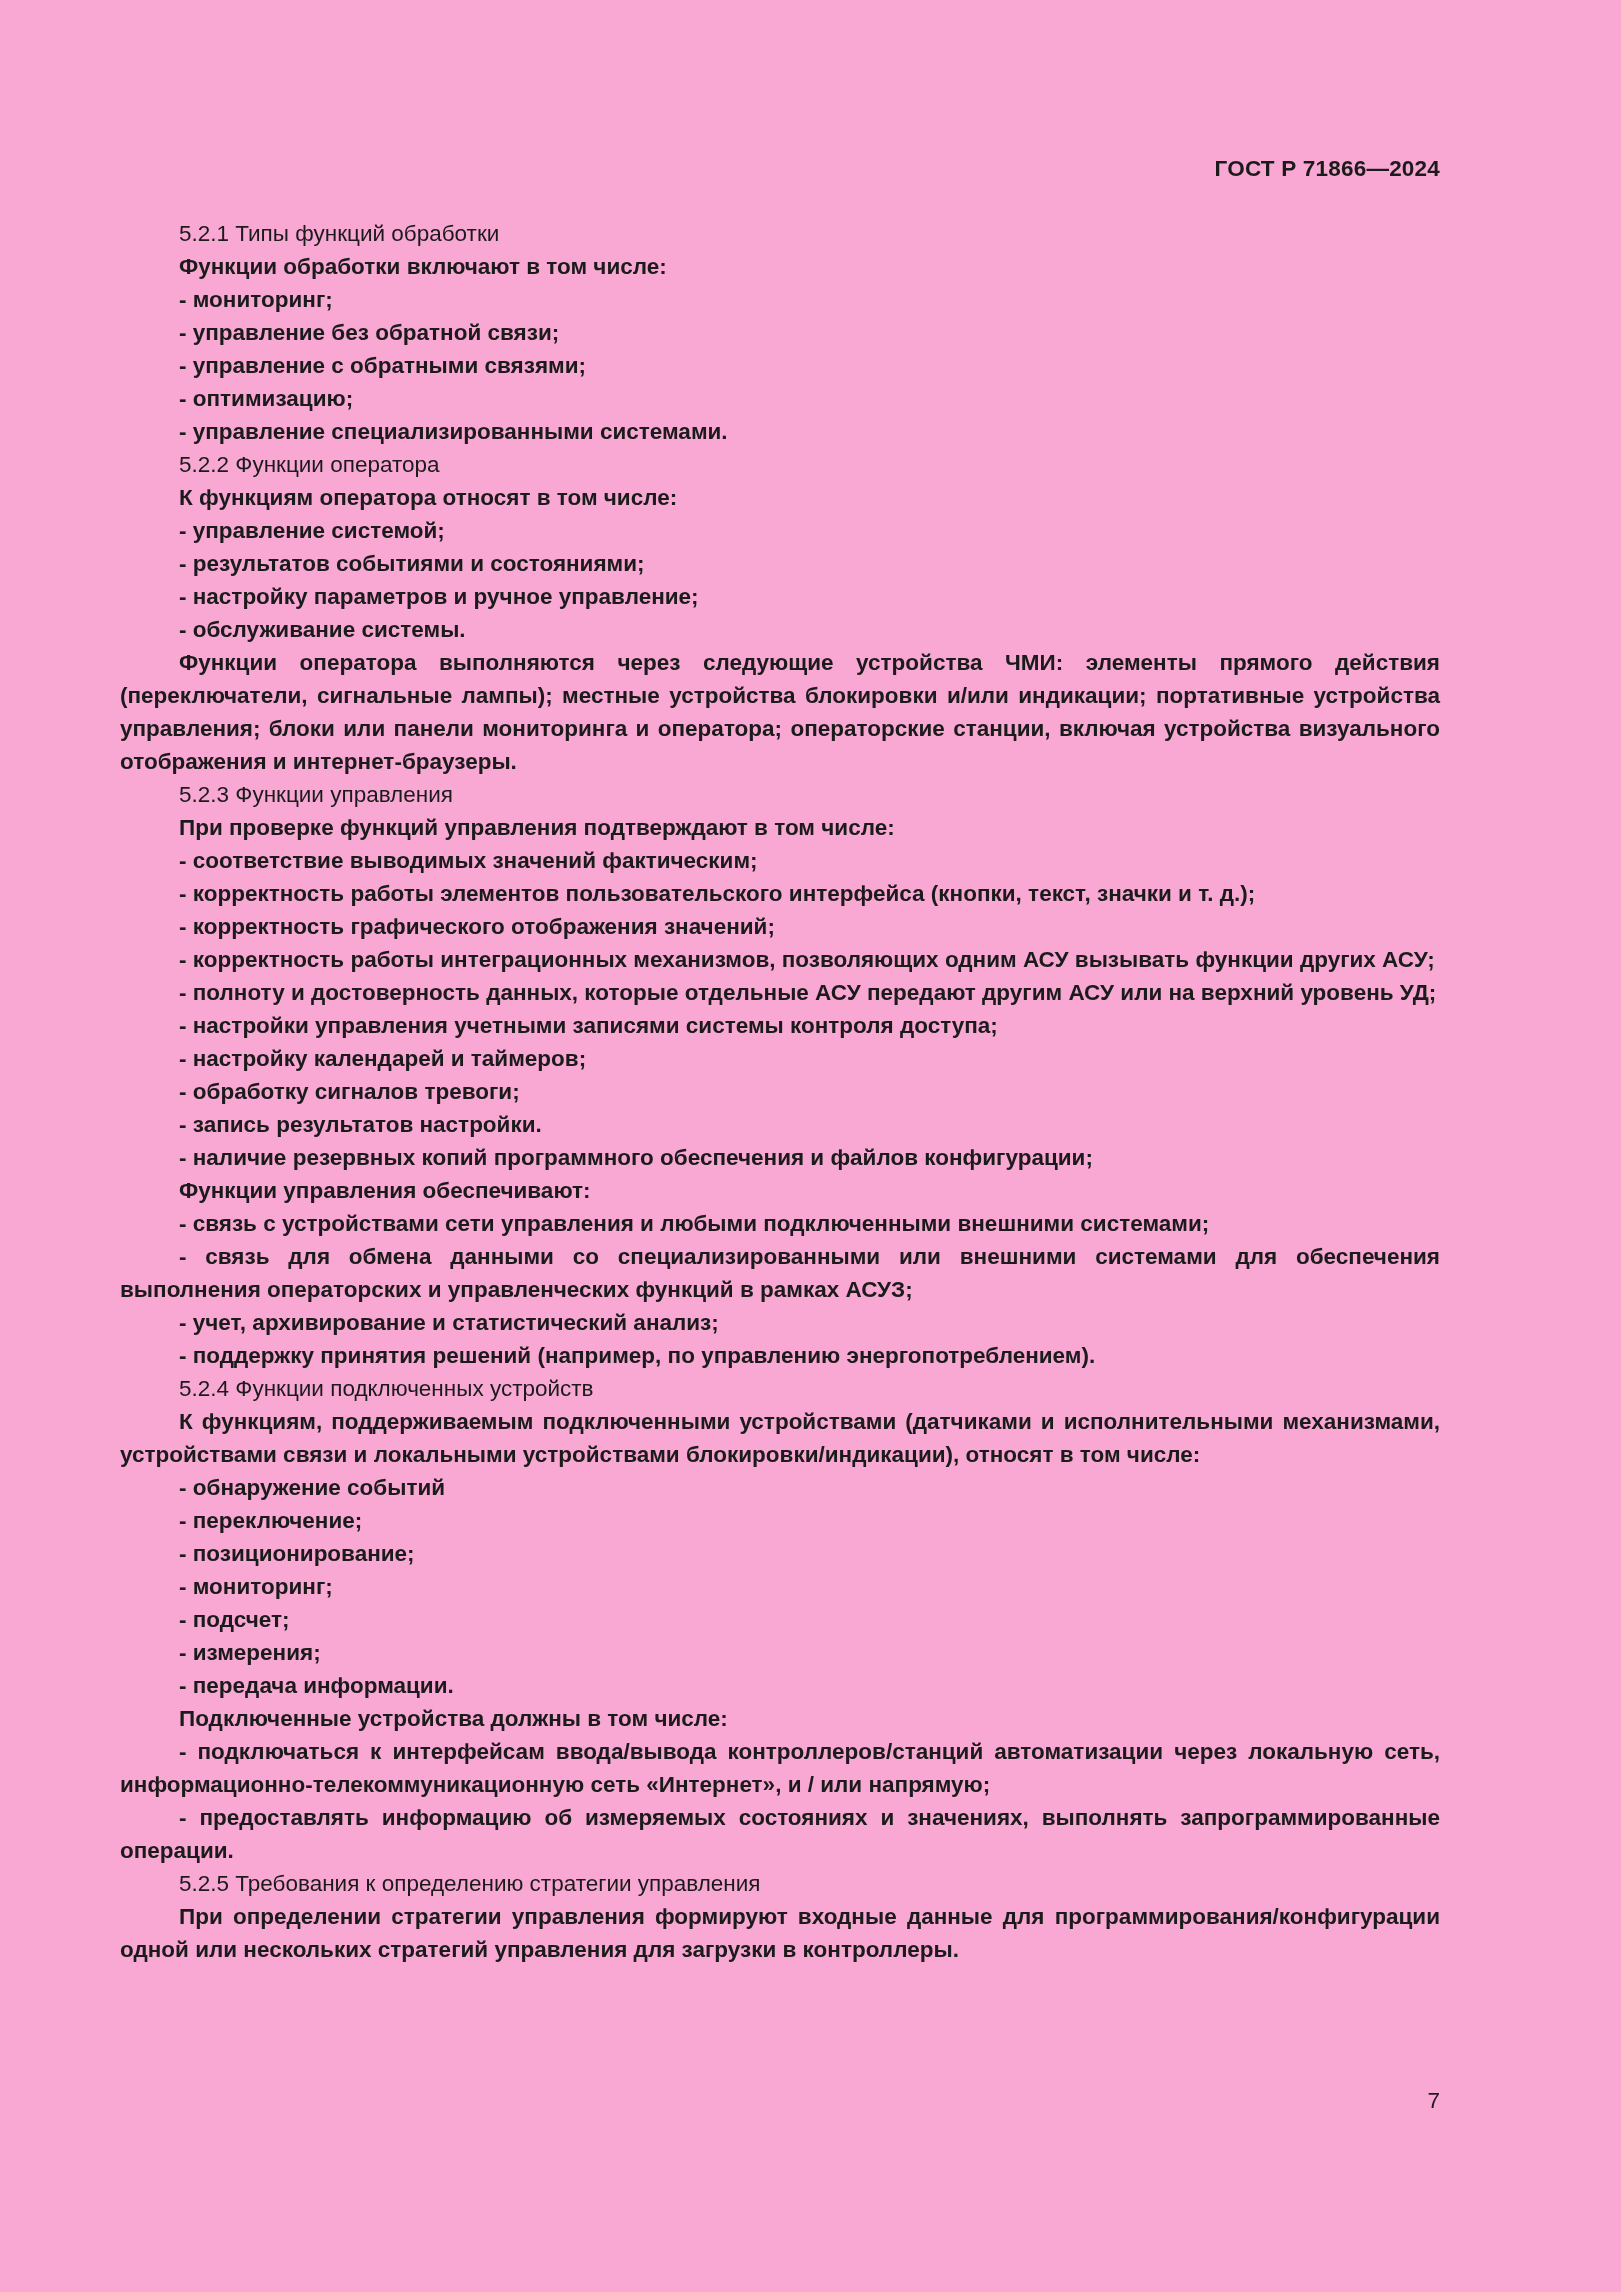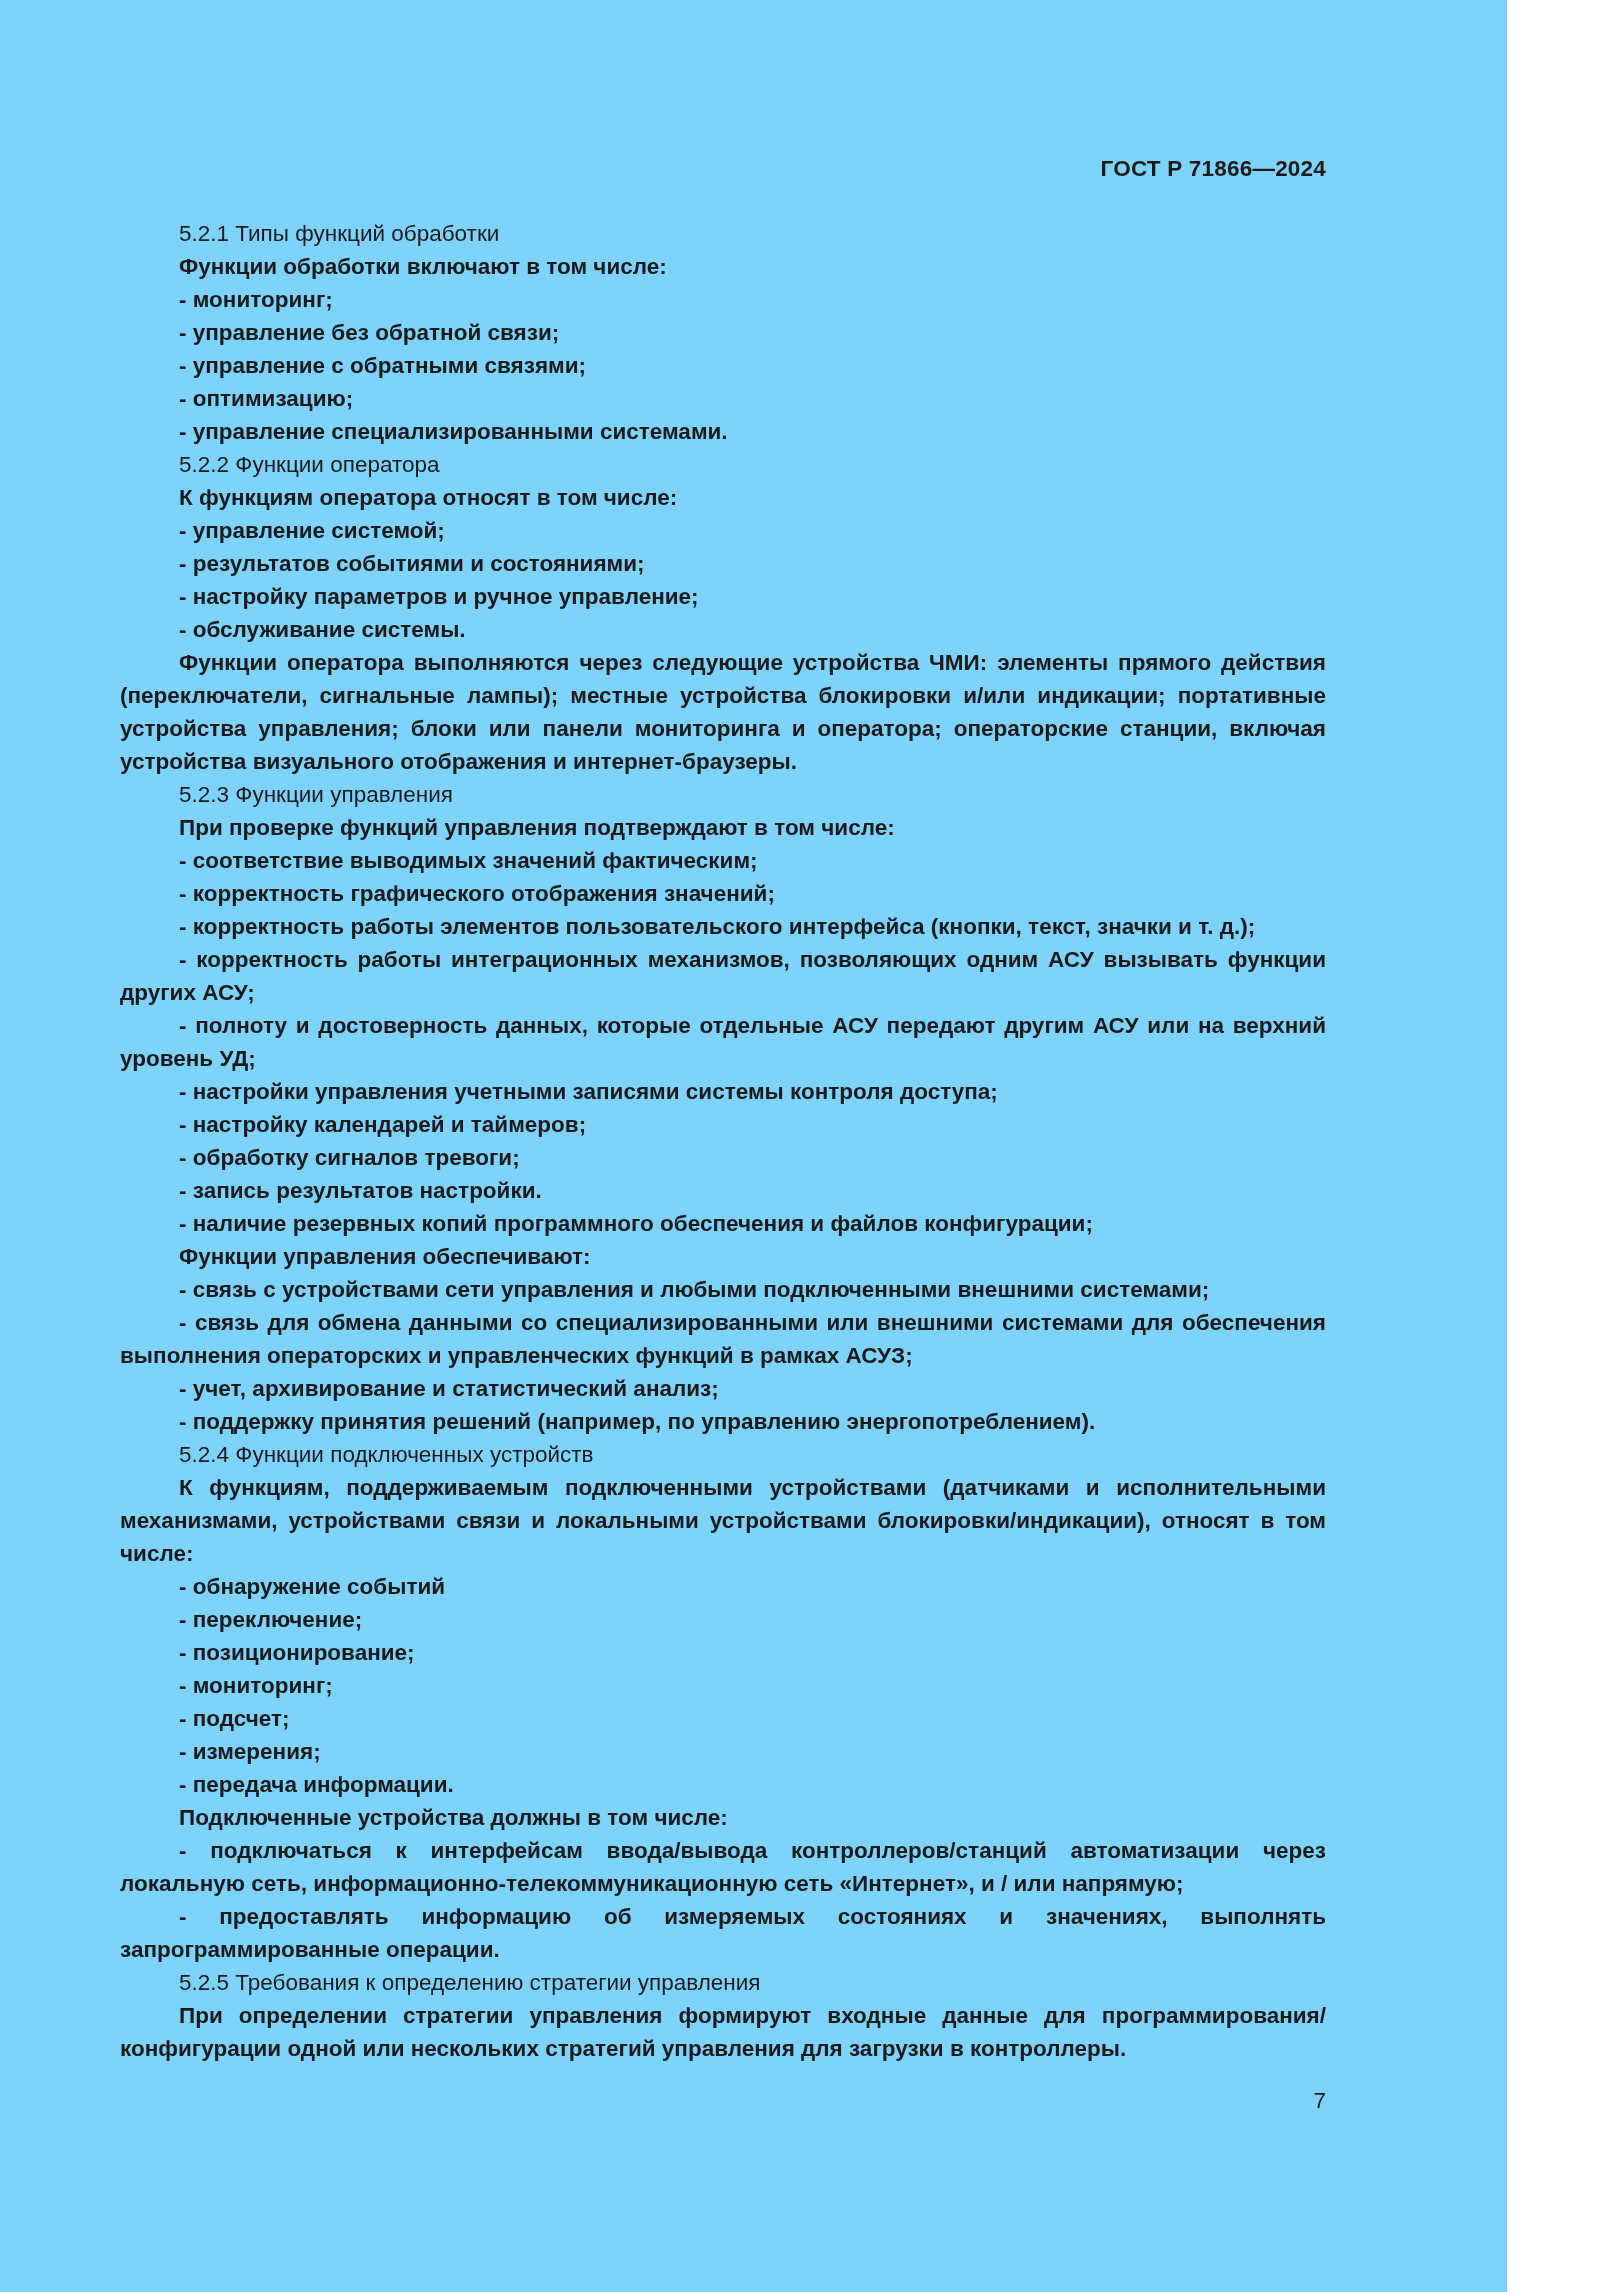--- a/index.html
+++ b/index.html
@@ -3,23 +3,23 @@
 <meta charset="utf-8">
 <style>
   * { margin: 0; padding: 0; box-sizing: border-box; }
   html, body {
     background: #ffffff;
     font-family: "Liberation Sans", sans-serif;
     color: #1b1b1b;
   }
   .page {
     position: relative;
-    width: 1507px;
+    width: 1621px;
     height: 2293px;
-    background: #7dd3fc;
+    background: #f9a8d4;
     padding: 155px 181px 12px 120px;
     overflow: hidden;
   }
   .doc-header {
     text-align: right;
     font-size: 22.5px;
     font-weight: 700;
     line-height: 27.4px;
     margin-bottom: 35px;
     letter-spacing: 0.2px;
@@ -64,22 +64,22 @@
       <p class="heading">5.2.2 Функции оператора</p>
       <p class="para">К функциям оператора относят в том числе:</p>
       <p class="item">- управление системой;</p>
       <p class="item">- результатов событиями и состояниями;</p>
       <p class="item">- настройку параметров и ручное управление;</p>
       <p class="item">- обслуживание системы.</p>
       <p class="para">Функции оператора выполняются через следующие устройства ЧМИ: элементы прямого действия (переключатели, сигнальные лампы); местные устройства блокировки и/или индикации; портативные устройства управления; блоки или панели мониторинга и оператора; операторские станции, включая устройства визуального отображения и интернет-браузеры.</p>
       <p class="heading">5.2.3 Функции управления</p>
       <p class="para">При проверке функций управления подтверждают в том числе:</p>
       <p class="item">- соответствие выводимых значений фактическим;</p>
+      <p class="item">- корректность работы элементов пользовательского интерфейса (кнопки, текст, значки и т. д.);</p>
       <p class="item">- корректность графического отображения значений;</p>
-      <p class="item">- корректность работы элементов пользовательского интерфейса (кнопки, текст, значки и т. д.);</p>
       <p class="item">- корректность работы интеграционных механизмов, позволяющих одним АСУ вызывать функции других АСУ;</p>
       <p class="item">- полноту и достоверность данных, которые отдельные АСУ передают другим АСУ или на верхний уровень УД;</p>
       <p class="item">- настройки управления учетными записями системы контроля доступа;</p>
       <p class="item">- настройку календарей и таймеров;</p>
       <p class="item">- обработку сигналов тревоги;</p>
       <p class="item">- запись результатов настройки.</p>
       <p class="item">- наличие резервных копий программного обеспечения и файлов конфигурации;</p>
       <p class="para">Функции управления обеспечивают:</p>
       <p class="item">- связь с устройствами сети управления и любыми подключенными внешними системами;</p>
       <p class="item">- связь для обмена данными со специализированными или внешними системами для обеспечения выполнения операторских и управленческих функций в рамках АСУЗ;</p>

